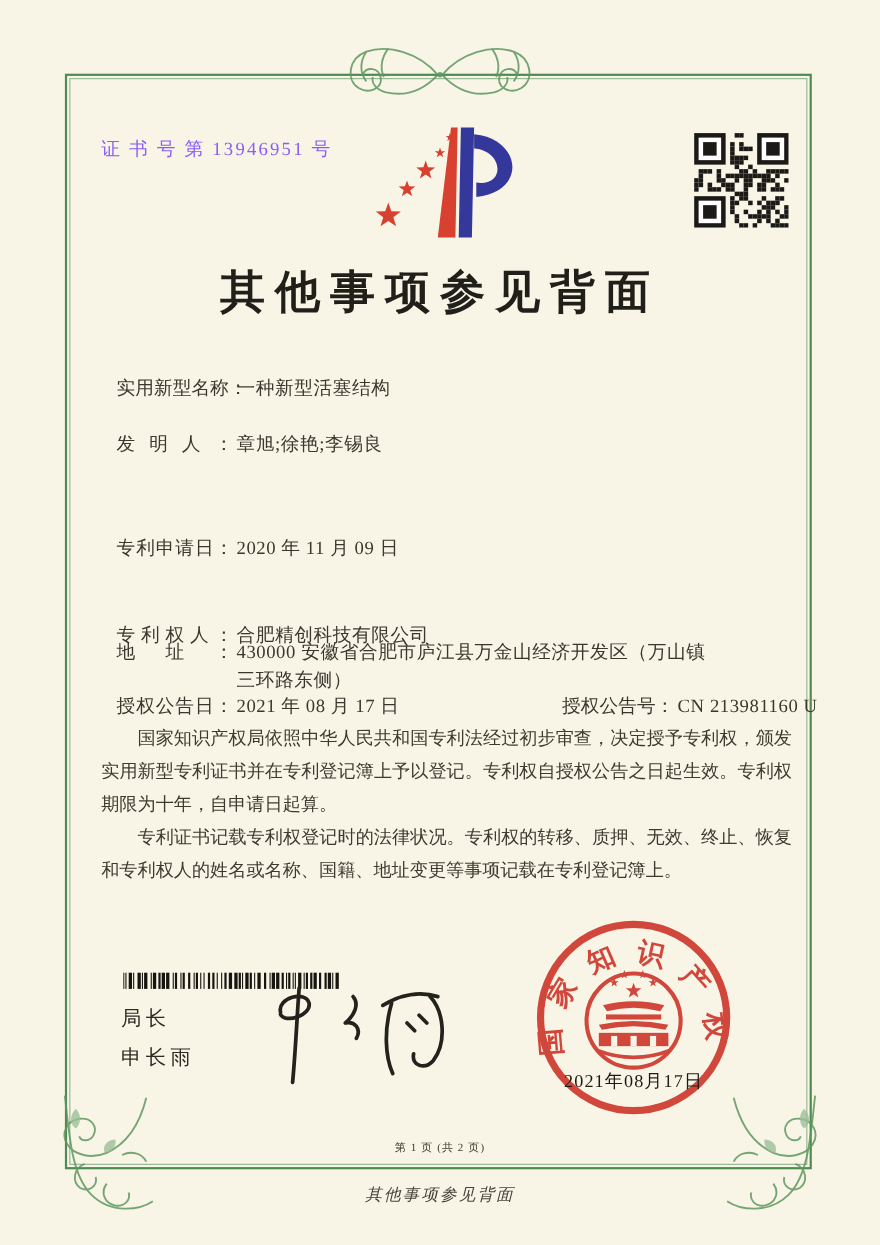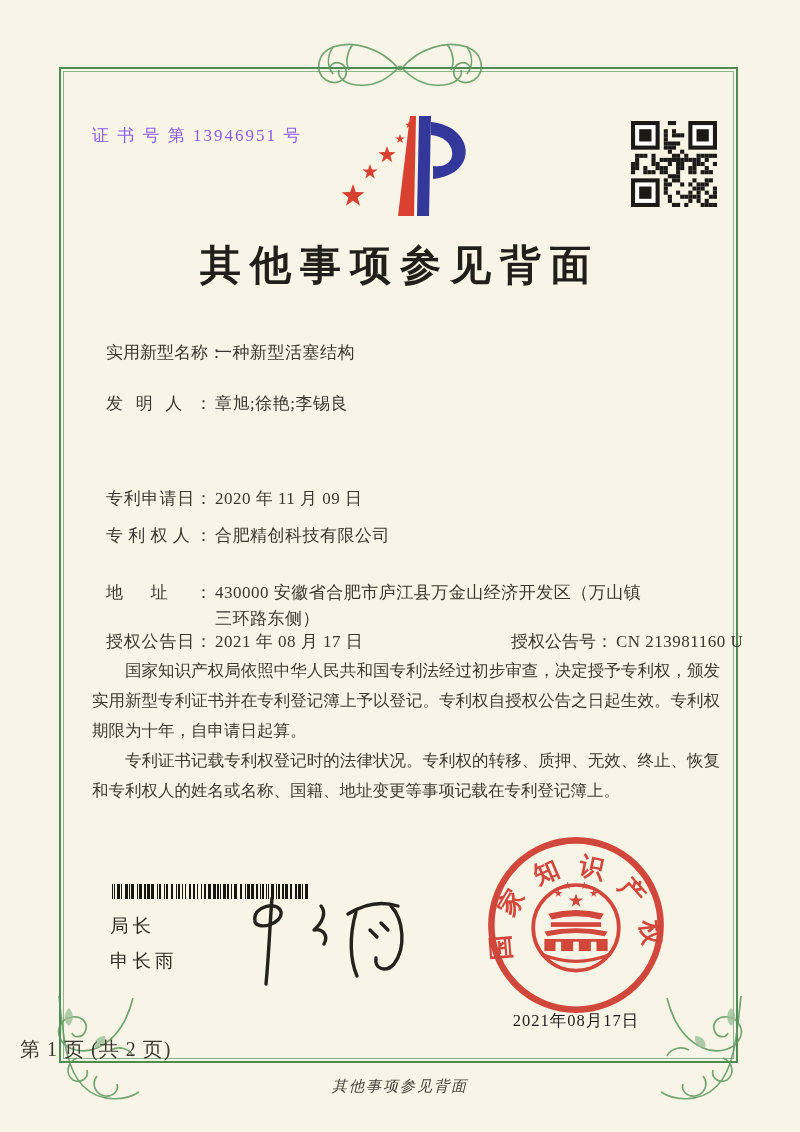--- a/index.html
+++ b/index.html
@@ -15,22 +15,22 @@
   .flabel{display:inline-block;width:106px;text-align:justify;text-align-last:justify;vertical-align:top;}
   .fvalue{margin-left:3px;letter-spacing:0.5px;}
   .addr2{position:absolute;left:215px;font-size:17px;color:#3a372e;letter-spacing:0.5px;}
   .grant-right{position:absolute;left:405px;top:0;}
   .paras{position:absolute;left:92px;top:656px;width:628px;font-size:16.5px;line-height:30px;color:#3d3a30;text-align:justify;}
   .paras p{margin:0;text-indent:2em;}
   .barcode{position:absolute;left:112px;top:884px;width:198px;height:15px;}
   .signer{position:absolute;left:110px;font-size:18.5px;color:#2e2b24;letter-spacing:4px;}
   .sig{position:absolute;left:228px;top:890px;width:200px;height:100px;}
   .seal{position:absolute;left:483px;top:832px;width:186px;height:186px;opacity:0.93;}
-  .seal-date{position:absolute;left:487px;top:972px;width:178px;text-align:center;font-size:16.5px;color:#1d1b17;letter-spacing:1px;z-index:3;margin-top:38px;}
-  .page-info{position:absolute;left:0;right:0;top:1036px;font-size:20px;color:#3a372e;letter-spacing:1px;margin-left:20px;}
+  .seal-date{position:absolute;left:487px;top:972px;width:178px;text-align:center;font-size:16.5px;color:#1d1b17;letter-spacing:1px;z-index:3;}
+  .page-info{position:absolute;left:0;right:0;top:1036px;text-align:center;font-size:10px;color:#3a372e;letter-spacing:1px;}
   .back-note{position:absolute;left:0;right:0;top:1077px;text-align:center;font-size:15px;color:#45423a;letter-spacing:2px;font-style:italic;}
   .ornament{position:absolute;pointer-events:none;}
   .orn-top{left:283px;top:38px;width:234px;height:56px;}
   .orn-bl{left:49px;top:992px;width:94px;height:114px;}
   .orn-br{left:657px;top:992px;width:94px;height:114px;transform:scaleX(-1);}
 </style>
 </head>
 <body>
 
 <div class="page">
@@ -231,21 +231,21 @@
 
   <div class="frow" style="top:341px">
     <span class="flabel">实用新型名称：</span><span class="fvalue">一种新型活塞结构</span>
   </div>
   <div class="frow" style="top:392px">
     <span class="flabel">发明人：</span><span class="fvalue">章旭;徐艳;李锡良</span>
   </div>
   <div class="frow" style="top:487px">
     <span class="flabel">专利申请日：</span><span class="fvalue">2020 年 11 月 09 日</span>
   </div>
-  <div class="frow" style="top:524px">
+  <div class="frow" style="top:566px">
     <span class="flabel">专利权人：</span><span class="fvalue">合肥精创科技有限公司</span>
   </div>
   <div class="frow" style="top:581px">
     <span class="flabel">地址：</span><span class="fvalue">430000 安徽省合肥市庐江县万金山经济开发区（万山镇</span>
   </div>
   <div class="addr2" style="top:607px">三环路东侧）</div>
 
   <div class="frow" style="top:630px;width:610px">
     <span class="flabel">授权公告日：</span><span class="fvalue">2021 年 08 月 17 日</span>
     <span class="grant-right">

